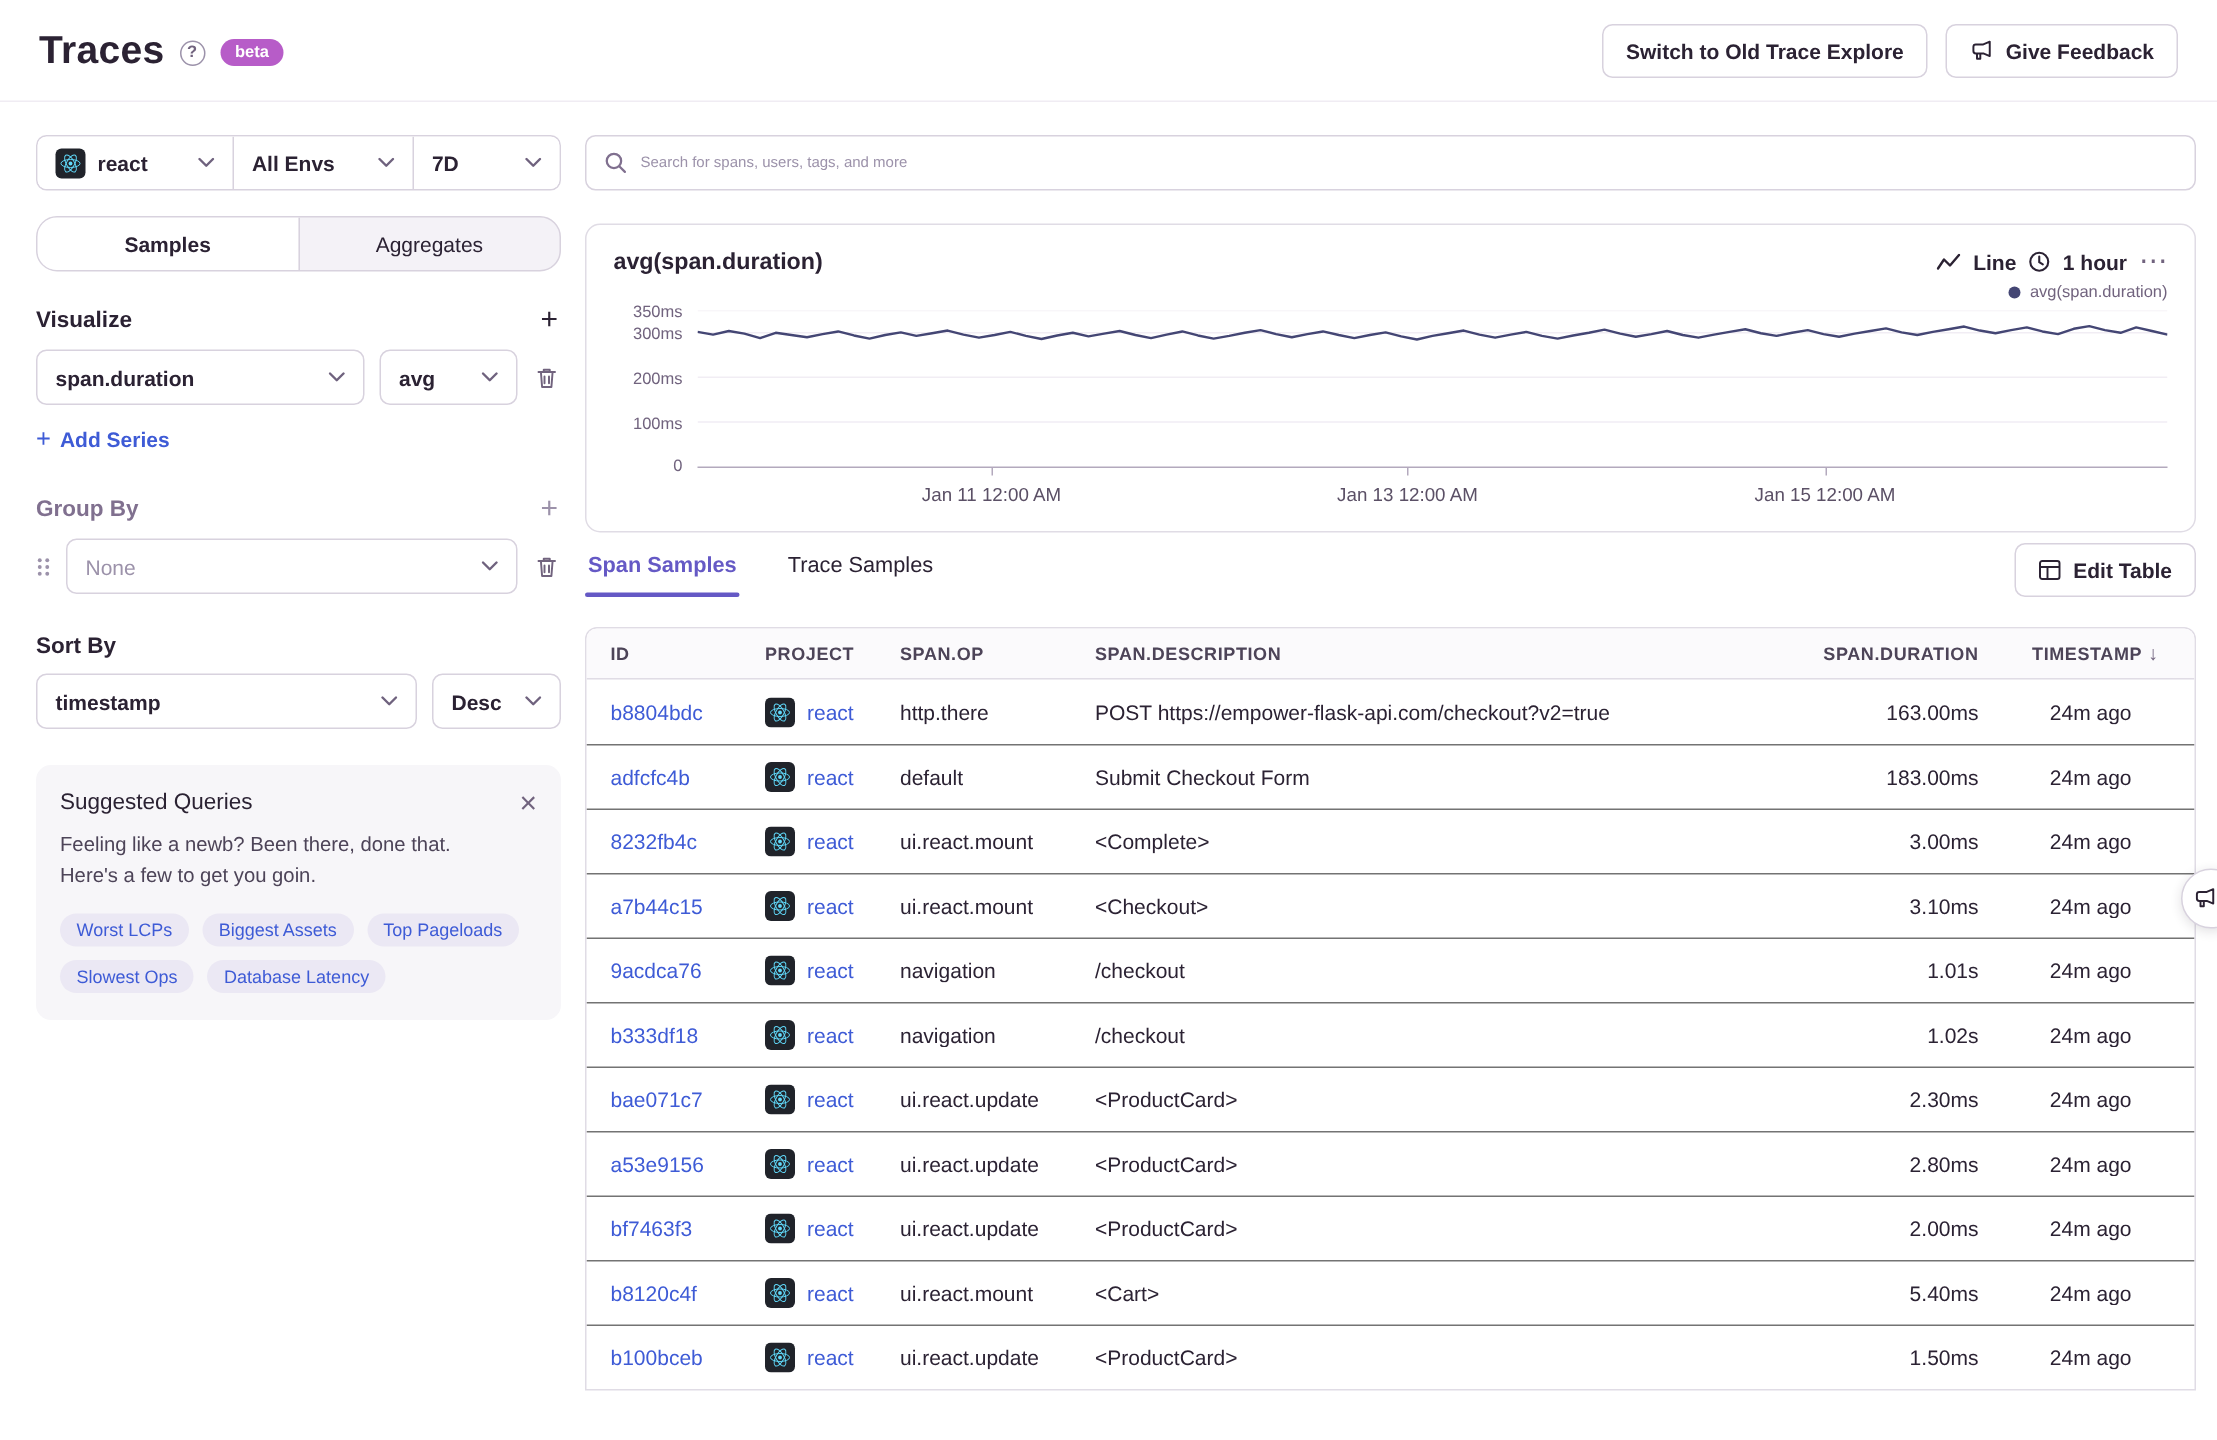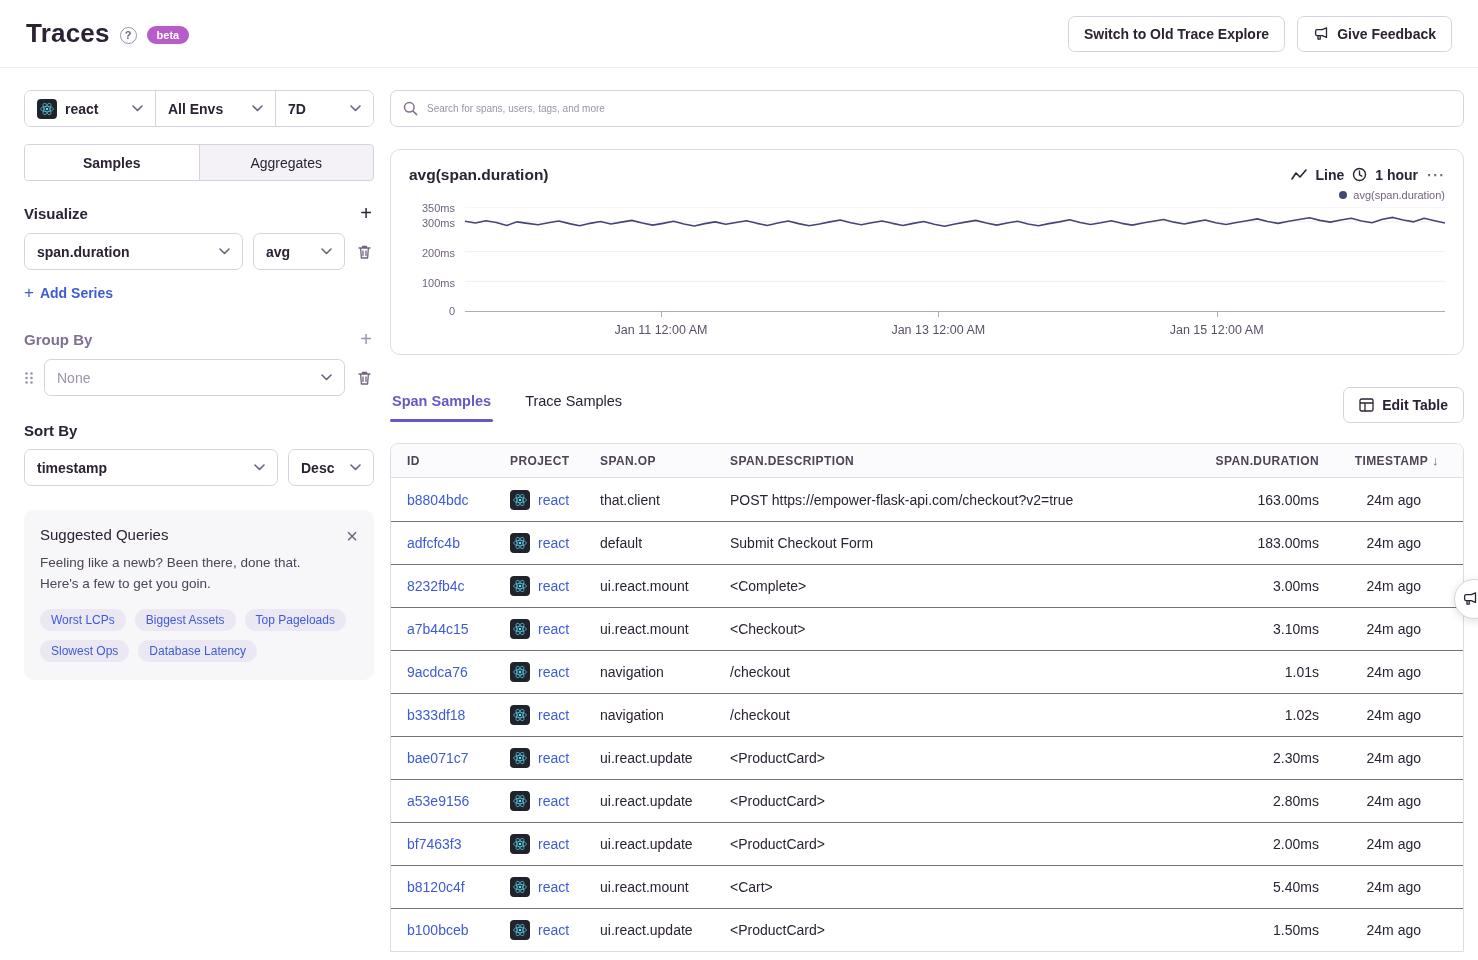--- a/index.html
+++ b/index.html
@@ -25,21 +25,21 @@
   
   .filter-group{display:flex;border:1px solid #d8d2de;border-radius:7px;height:37px;overflow:hidden;background:#fff;}
   .fseg{display:flex;align-items:center;gap:8px;padding:0 12px;background:#fff;border:none;border-right:1px solid #d8d2de;font-size:14px;font-weight:700;justify-content:space-between;cursor:pointer;font-family:inherit;color:#2b2233;}
   .fseg:last-child{border-right:none;}
   .fseg-project{flex:1.45;}
   .fseg-env{flex:1.3;}
   .fseg-range{flex:1;}
   .fseg .lbl-ic{display:flex;align-items:center;gap:8px;}
   .chev{color:#6f627e;flex:none;}
 
-  .seg-tabs{display:flex;margin-top:17px;border:1px solid #d8d2de;border-radius:4px;height:37px;overflow:hidden;background:#f4f2f7;}
+  .seg-tabs{display:flex;margin-top:17px;border:1px solid #d8d2de;border-radius:14px;height:37px;overflow:hidden;background:#f4f2f7;}
   .seg{flex:1;display:flex;align-items:center;justify-content:center;font-size:14px;border:none;background:transparent;color:#2b2233;cursor:pointer;font-family:inherit;}
   .seg + .seg{border-left:1px solid #d8d2de;}
   .seg.active{background:#fff;font-weight:700;}
 
   .section-head{display:flex;align-items:center;justify-content:space-between;margin:22px 2px 10px 0;}
   .sec-label{font-size:15px;font-weight:700;color:#2b2233;}
   .sec-label.muted{color:#80708f;}
   .plus-btn{background:none;border:none;font-size:20px;line-height:1;color:#2b2233;cursor:pointer;font-family:inherit;}
   .plus-btn.muted{color:#9c92aa;}
 
@@ -84,21 +84,21 @@
   .ytick{position:absolute;right:10px;font-size:11px;color:#71637e;}
   .yt0{top:-5px;} .yt1{top:10px;} .yt2{top:40px;} .yt3{top:70px;} .yt4{top:98px;}
   .plot{flex:1;position:relative;height:105px;border-bottom:1px solid #b3a9bd;}
   .plot svg{position:absolute;left:0;top:0;width:100%;height:100%;display:block;}
   .x-axis{position:relative;height:38px;margin-left:56px;}
   .xmark{position:absolute;top:0;width:1px;height:5px;background:#b3a9bd;}
   .xtick{position:absolute;top:11px;transform:translateX(-50%);font-size:12.5px;color:#5b5066;white-space:nowrap;}
   .xp0{left:20%;} .xp1{left:48.3%;} .xp2{left:76.7%;}
 
   
-  .table-tabs-row{display:flex;align-items:flex-start;justify-content:space-between;margin-top:32px;gap:12px;}
+  .table-tabs-row{display:flex;align-items:center;justify-content:space-between;margin-top:7px;gap:12px;}
   .ttabs{display:flex;gap:30px;}
   .ttab{background:none;border:none;font-size:14.5px;font-family:inherit;color:#2b2233;padding:6px 2px 13px;cursor:pointer;position:relative;}
   .ttab.active{color:#6559c5;font-weight:600;}
   .ttab.active::after{content:"";position:absolute;left:0;right:0;bottom:0;height:3px;background:#6559c5;border-radius:2px;}
 
   
   .table{margin-top:20px;border:1px solid #e0dce5;border-radius:8px 8px 0 0;overflow:hidden;background:#fff;}
   .tr{display:grid;grid-template-columns:103px 90px 130px 1fr 170px 128px;align-items:center;padding:0 16px;min-height:43px;font-size:14px;}
   .tr + .tr{border-top:1px solid #737373;}
   .thead{background:#fbfafc;border-bottom:1px solid #e0dce5;min-height:34px;font-size:12px;font-weight:700;color:#4d4458;letter-spacing:.4px;}
@@ -367,21 +367,21 @@
                     <circle r="2" fill="#61dafb"></circle>
                     <g stroke="#61dafb" stroke-width="1" fill="none">
                       <ellipse rx="10" ry="4.2"></ellipse>
                       <ellipse rx="10" ry="4.2" transform="rotate(60)"></ellipse>
                       <ellipse rx="10" ry="4.2" transform="rotate(120)"></ellipse>
                     </g>
                   </svg>
                 </span>
                 <a class="cell-link">react</a>
               </div>
-              <div class="td">that.client</div>
+              <div class="td">http.there</div>
               <div class="td">POST https://empower-flask-api.com/checkout?v2=true</div>
               <div class="td td-num">163.00ms</div>
               <div class="td td-ts"><a class="ts-link">24m ago</a></div>
             </div>
             <div class="tr">
               <div class="td"><a class="cell-link">adfcfc4b</a></div>
               <div class="td td-project">
                 <span class="react-badge">
                   <svg width="14" height="14" viewBox="-11 -11 22 22">
                     <circle r="2" fill="#61dafb"></circle>

